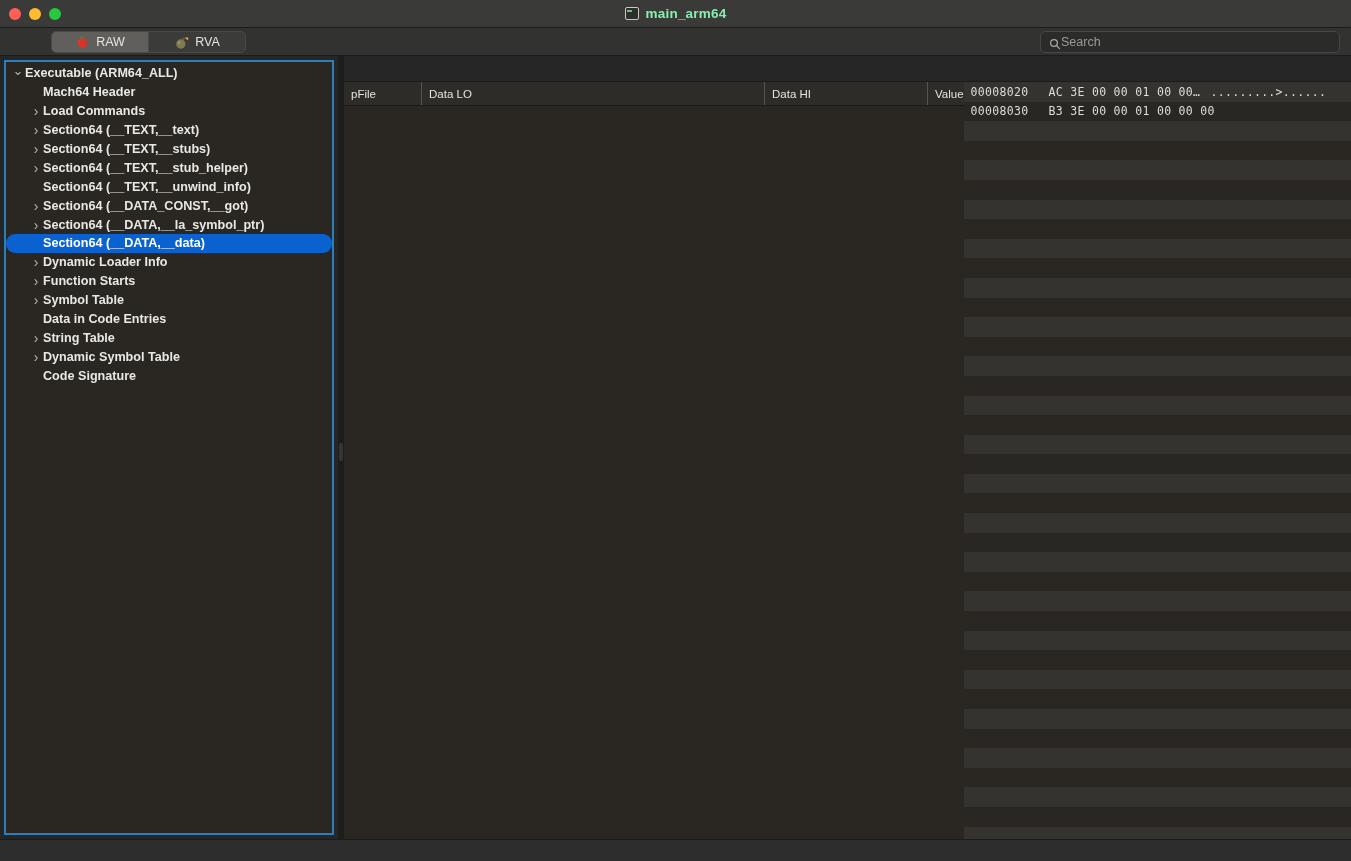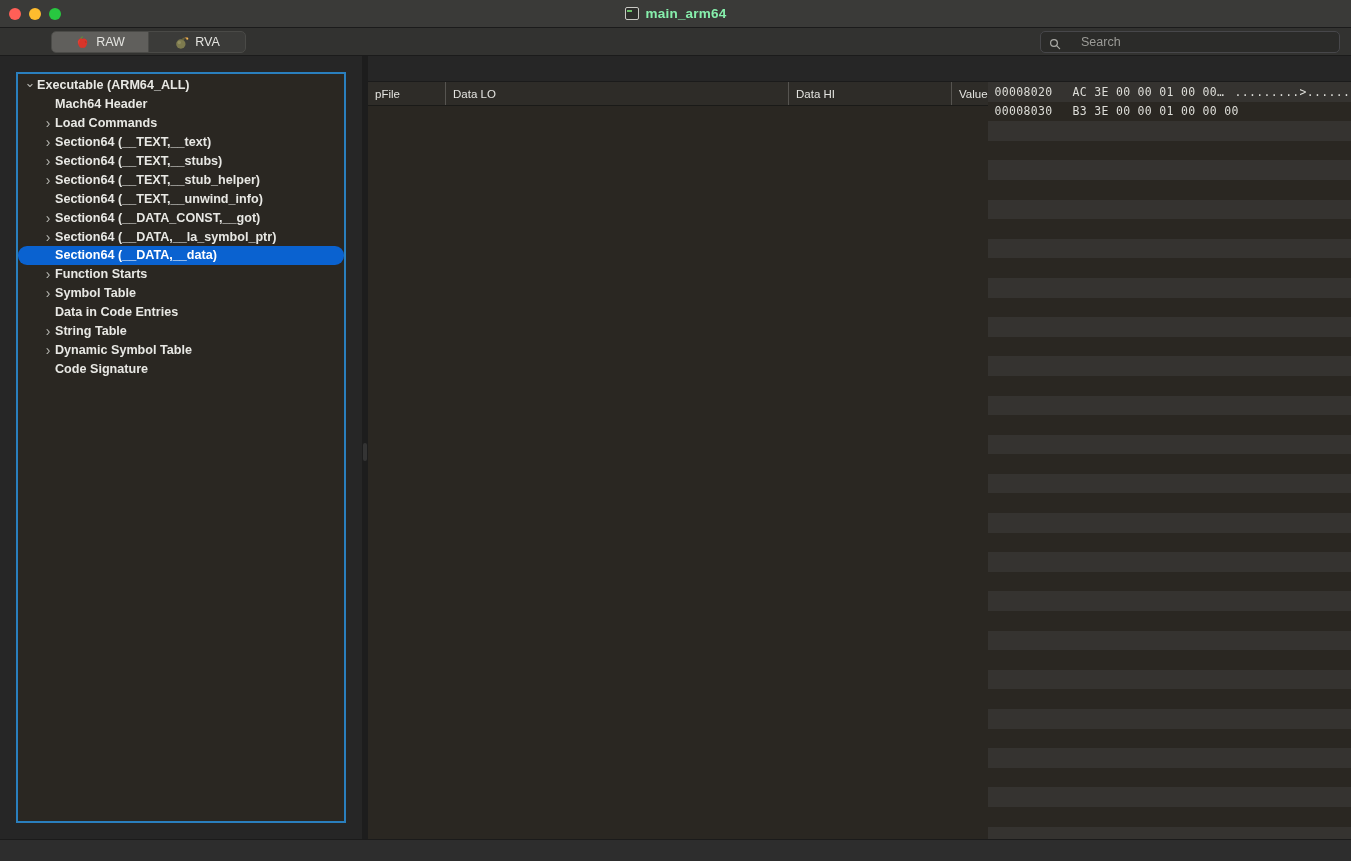--- a/index.html
+++ b/index.html
@@ -126,21 +126,21 @@
     right: 11px;
     top: 3px;
     width: 300px;
     height: 22px;
     background: #2b2b29;
     border: 1px solid #47474a;
     border-radius: 5px;
     display: flex;
     align-items: center;
     padding: 0 8px;
-    gap: 20px;
+    gap: 0;
   }
   .search-icon { width: 12px; height: 12px; display:block; flex:0 0 12px; }
   .search-input {
     flex: 1;
     background: transparent;
     border: none;
     outline: none;
     font-family: "Liberation Sans", sans-serif;
     font-size: 12.5px;
     color: #d8d8d4;
@@ -156,21 +156,21 @@
     min-height: 0;
   }
 
   
   .sidebar-outer {
     position: relative;
     flex: 0 0 330px;
     border: 2px solid #2a7fbe;
     border-top: 2px solid #2a7fbe;
     background: #2a2722;
-    margin: 16px;
+    margin: 4px;
     overflow: hidden;
   }
   .sidebar {
     position: absolute;
     inset: 0;
     background: #2a2722;
     overflow: hidden;
     padding-top: 2px;
   }
   .tree-row {
@@ -394,20 +394,25 @@
             <span>Section64 (__DATA,__la_symbol_ptr)</span>
           </div>
           <div class="tree-row selected">
             <span style="flex: 0 0 23px;"></span>
             <span class="twisty none"></span>
             <span>Section64 (__DATA,__data)</span>
           </div>
           <div class="tree-row">
             <span style="flex: 0 0 23px;"></span>
             <span class="twisty closed"></span>
+            <span>Dynamic Loader Info</span>
+          </div>
+          <div class="tree-row">
+            <span style="flex: 0 0 23px;"></span>
+            <span class="twisty closed"></span>
             <span>Function Starts</span>
           </div>
           <div class="tree-row">
             <span style="flex: 0 0 23px;"></span>
             <span class="twisty closed"></span>
             <span>Symbol Table</span>
           </div>
           <div class="tree-row">
             <span style="flex: 0 0 23px;"></span>
             <span class="twisty none"></span>

